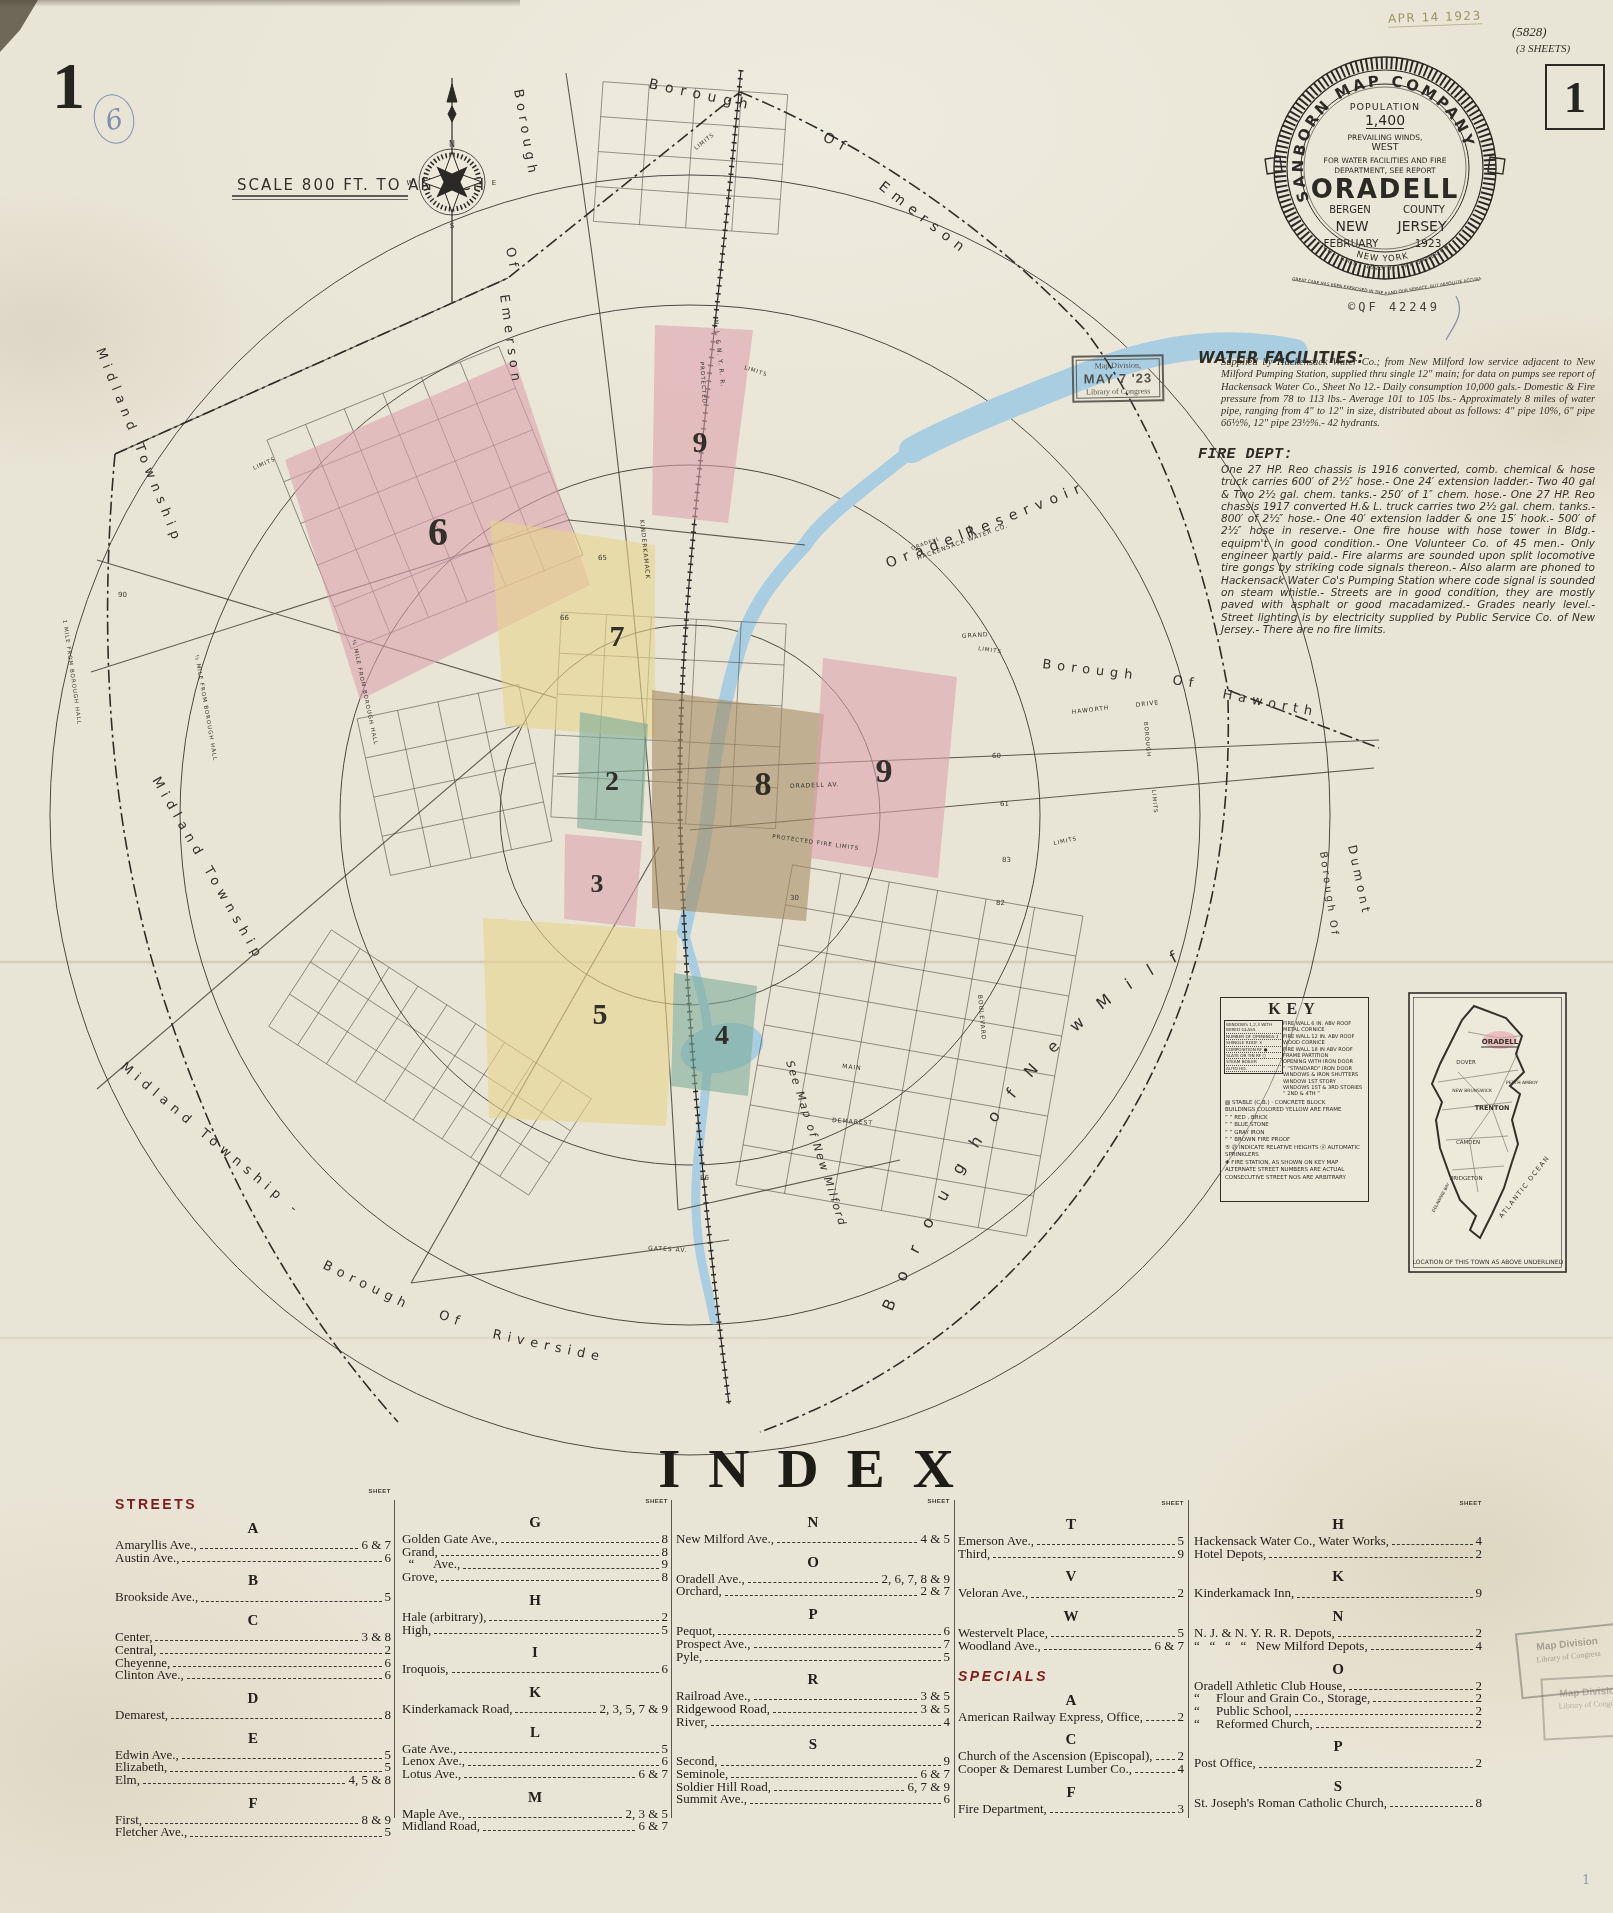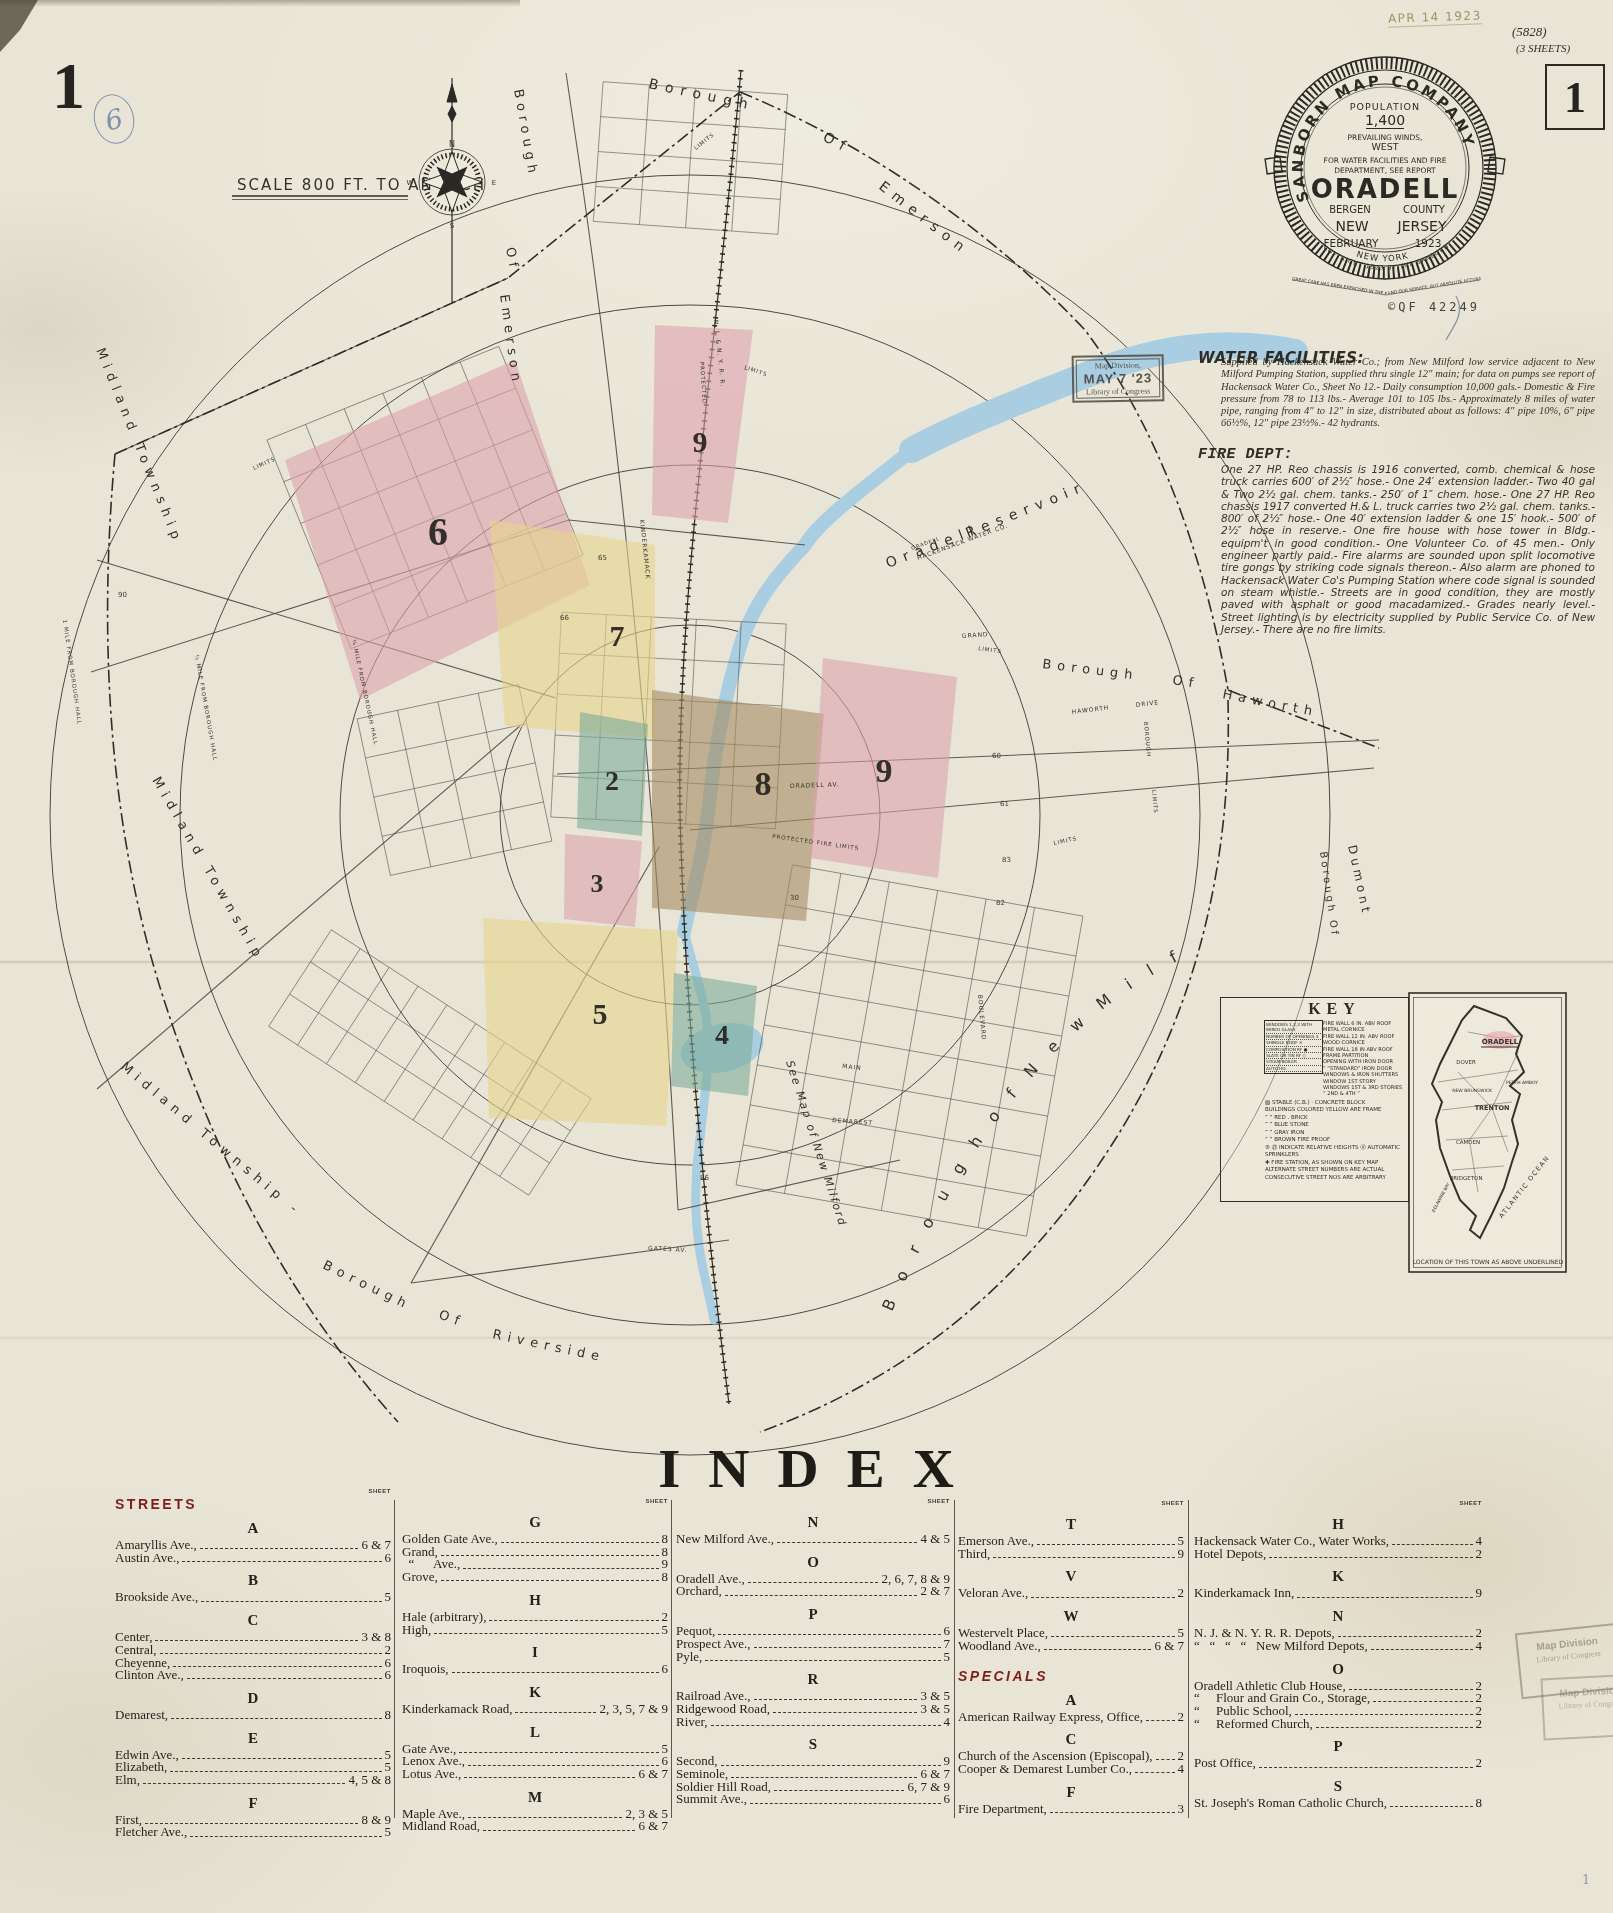--- a/index.html
+++ b/index.html
@@ -35,36 +35,36 @@
     transform:rotate(-14deg);display:flex;align-items:center;justify-content:center;
     font:italic 27px "DejaVu Serif",serif;color:#6d83a8;opacity:.85;}
   .pg-br{position:absolute;left:1582px;top:1872px;font:13px "DejaVu Serif",serif;color:#7d8aa0;opacity:.8;}
 
   
   .rep-title{position:absolute;font:italic bold 15px "DejaVu Sans",sans-serif;color:#2e2c25;letter-spacing:.5px;}
   .rep-body{position:absolute;font:italic 10.5px "DejaVu Sans",sans-serif;line-height:12.3px;color:#34322a;
     width:374px;text-align:justify;}
   #water-title{left:1198px;top:349px;} #water-body{left:1221px;top:356px;font-family:Liberation Serif, serif;}
   #fire-title{left:1198px;top:446px;font-family:Liberation Mono, monospace;}  #fire-body{left:1221px;top:463px;}
-  .copy-num{position:absolute;left:1348px;top:300px;font:12px "DejaVu Sans Mono",monospace;letter-spacing:3px;color:#44423a;margin-left:40px;}
+  .copy-num{position:absolute;left:1348px;top:300px;font:12px "DejaVu Sans Mono",monospace;letter-spacing:3px;color:#44423a;}
 
   
   .loc-stamp{position:absolute;left:1072px;top:355px;width:84px;padding:4px 2px;border:2px solid #514f46;
     outline:1px solid #514f46;outline-offset:-5px;transform:rotate(-1deg);text-align:center;color:#44423b;opacity:.88;}
   .loc-stamp .l1{font:8px "Liberation Serif",serif;}
   .loc-stamp .l2{font:bold 13px "Liberation Sans",sans-serif;letter-spacing:1px;margin:1px 0;}
   .loc-stamp .l3{font:8px "Liberation Serif",serif;}
   .loc2{position:absolute;border:2px solid #75746a;text-align:center;color:#6d6c61;padding:5px 3px;}
   .loc2 .a{font:8px "Liberation Serif",serif;} .loc2 .b{font:bold 10px "Liberation Sans",sans-serif;margin:3px 0;}
   #loc2a{left:1518px;top:1628px;width:92px;height:52px;transform:rotate(-6deg);opacity:.55;}
   #loc2b{left:1542px;top:1676px;width:88px;height:48px;transform:rotate(-3deg);opacity:.42;}
 
   
   .key-box{position:absolute;left:1220px;top:997px;width:147px;height:203px;border:1.4px solid #2f2d26;
-    background:rgba(240,236,223,.45);color:#2c2a23;padding-left:40px;}
+    background:rgba(240,236,223,.45);color:#2c2a23;}
   .key-title{text-align:center;font:bold 16px "Liberation Serif",serif;letter-spacing:6px;margin-top:2px;}
   .key-top{position:relative;min-height:78px;}
   .key-minibox{position:absolute;left:3px;top:2px;width:55px;border:.8px solid #2f2d26;padding:1px;}
   .key-minibox div{font:4.2px "DejaVu Sans",sans-serif;line-height:5.4px;border-bottom:.5px dotted #555;}
   .key-right{margin-left:62px;padding-top:2px;}
   .key-right div{font:5.1px "DejaVu Sans",sans-serif;line-height:6.4px;}
   .key-bottom{padding:2px 3px 0 4px;}
   .key-bottom div{font:5.5px "DejaVu Sans",sans-serif;line-height:7.5px;}
 
   

